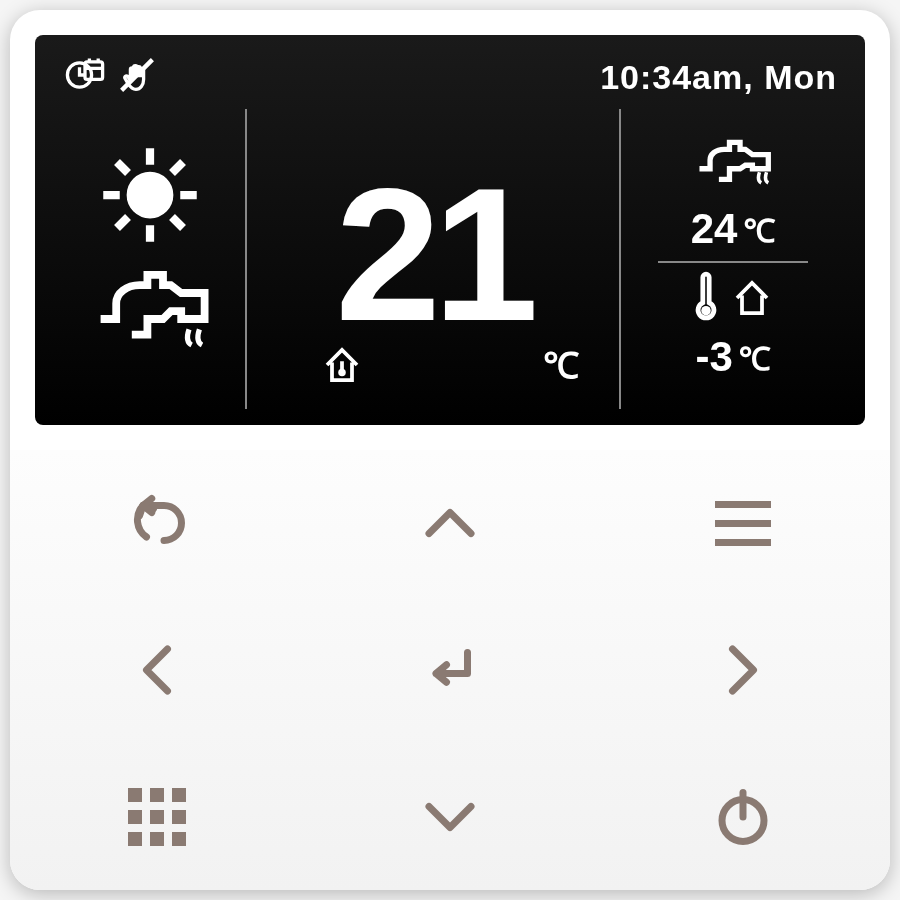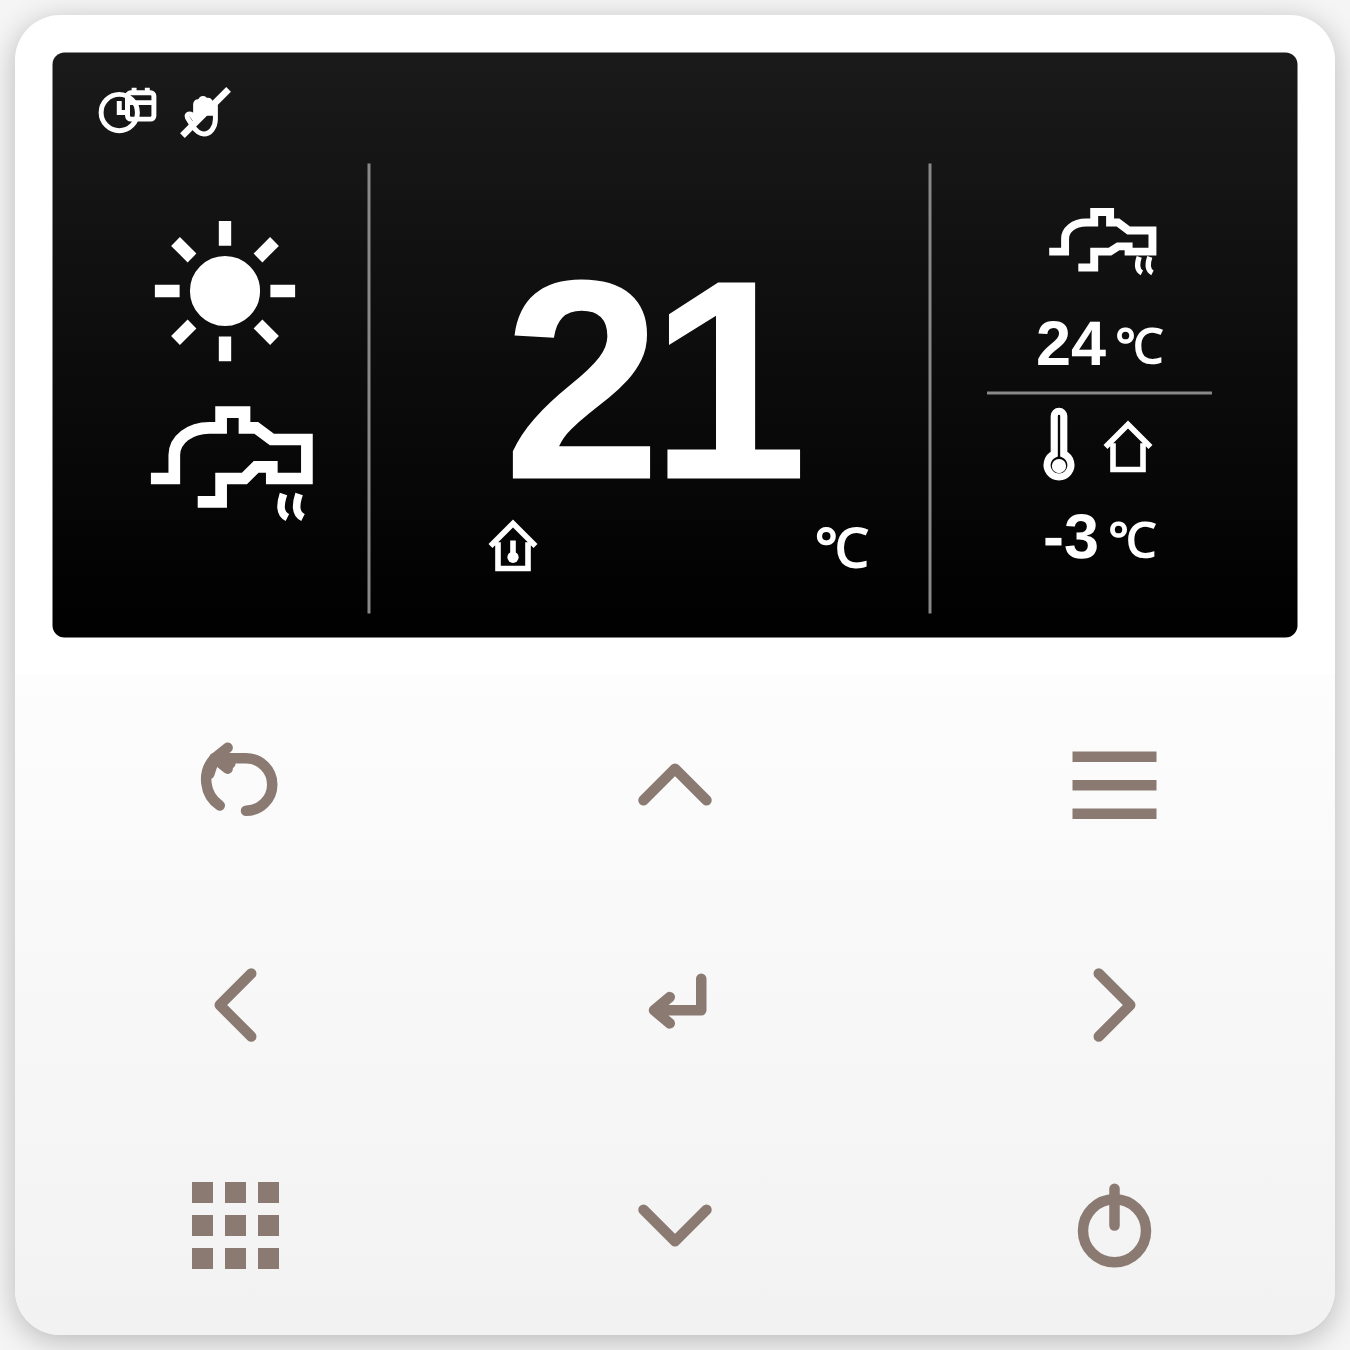--- a/index.html
+++ b/index.html
@@ -67,20 +67,21 @@
             <path d="M24 8v-3M32 8v-3M20 14h16"></path>
           </svg>
         </span>
         <span>
           <svg class="white" width="44" height="44" viewBox="0 0 40 40">
             <path d="M14 24v-9c0-2 3-2 3 0v7M17 22v-9c0-2 3-2 3 0v9M20 22v-8c0-2 3-2 3 0v8M23 22v-6c0-2 3-2 3 0v8c0 5-3 9-7 9-3 0-5-2-7-5l-3-5c-1-2 2-3 3-1l2 3"></path>
             <line x1="6" y1="34" x2="34" y2="6" stroke-width="4"></line>
           </svg>
         </span>
       </div>
+      <div class="time-day">10:34am, Mon</div>
     </div>
 
     <div class="main">
       <div class="col col-left">
         <span>
           <svg class="white" width="110" height="110" viewBox="0 0 40 40" stroke-width="2">
             <circle cx="20" cy="20" r="7" fill="#fff"></circle>
             <g stroke="#fff" stroke-width="3">
               <line x1="20" y1="3" x2="20" y2="9"></line>
                 <line x1="20" y1="31" x2="20" y2="37"></line>

